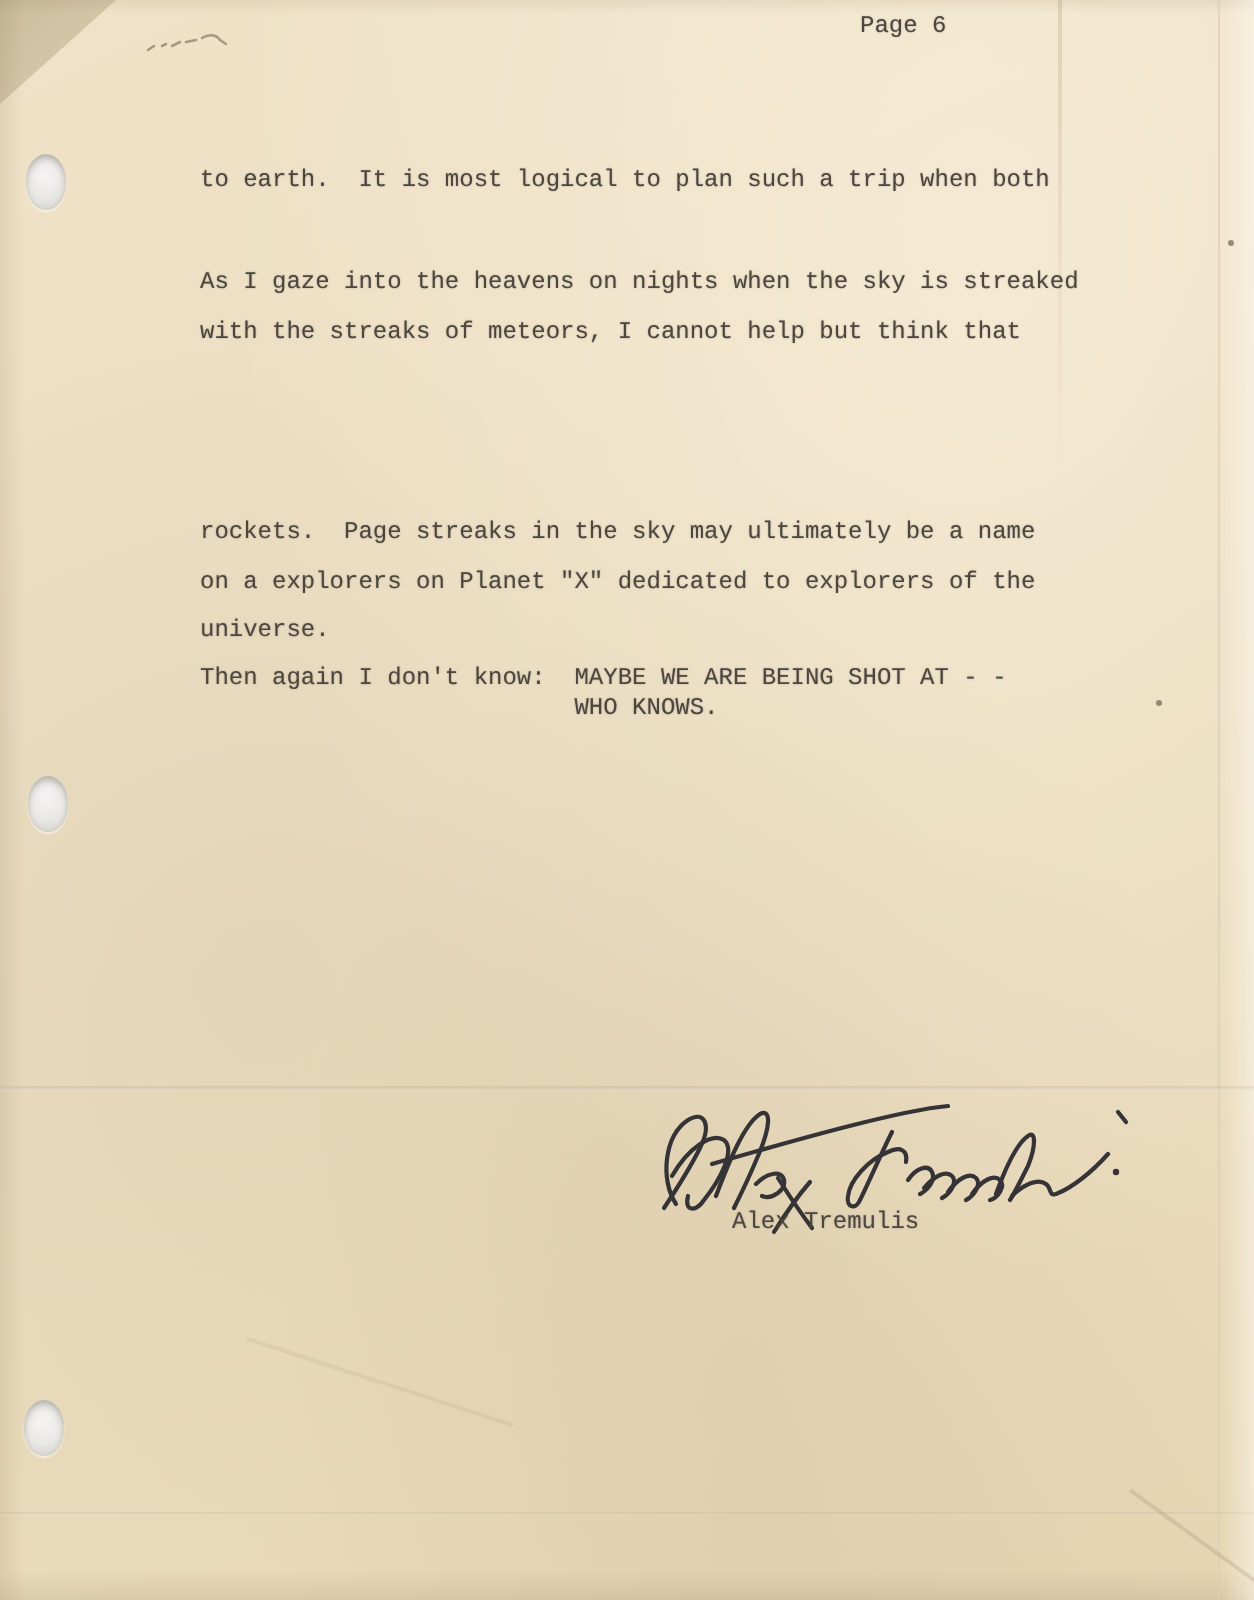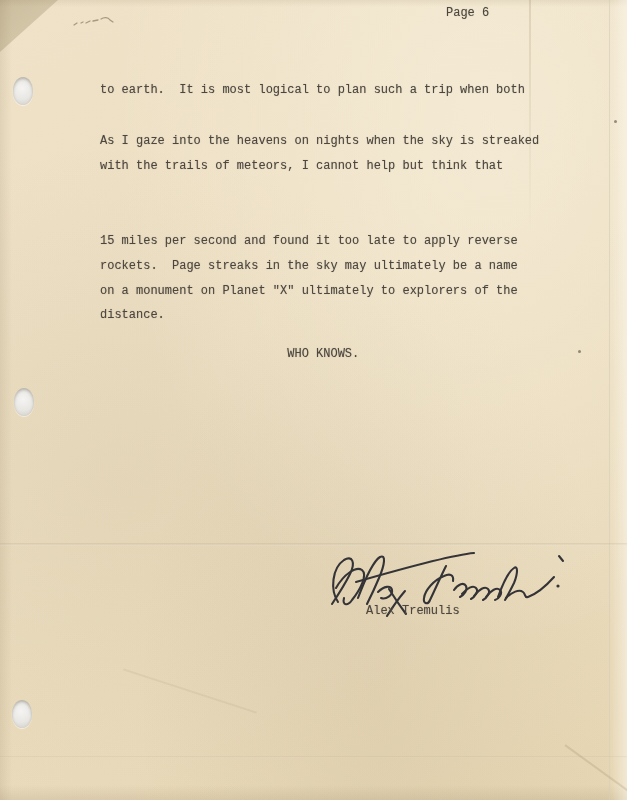--- a/index.html
+++ b/index.html
@@ -52,21 +52,21 @@
   .hole1 { left:13px; top:77px; }
   .hole2 { left:14px; top:388px; }
   .hole3 { left:12px; top:700px; }
 
   .typed {
     position:absolute; white-space:pre;
     font-size:12px; line-height:14px; color:#4c463e;
     text-shadow:0 0 1px rgba(76,70,62,.38);
   }
   .line { left:100px; }
-  .page-label { left:446px; top:6px; }
+  .page-label { left:430px; top:6px; }
   .typed-name { left:366px; top:604px; }
 
   .pencil { position:absolute; left:72px; top:13px; }
   .speck { position:absolute; width:3px; height:3px; border-radius:50%;
     background:rgba(70,62,52,.55); }
   .speck1 { left:614px; top:120px; }
   .speck2 { left:578px; top:350px; }
 
   .signature { position:absolute; left:286px; top:542px; }
 </style>
@@ -98,25 +98,25 @@
           <path d="M14,10 l4,-2"></path>
         <path d="M21,8 l5,-1"></path>
           <path d="M29,6 c3,-2 7,-2 9,1 l3,2"></path>
       </g>
     </svg>
 
     <div class="typed page-label">Page 6</div>
 
     <div class="typed line" style="top:83px">to earth.  It is most logical to plan such a trip when both</div>
     <div class="typed line" style="top:134px">As I gaze into the heavens on nights when the sky is streaked</div>
-    <div class="typed line" style="top:159px">with the trails of meteors, I cannot help but think that</div>
-    <div class="typed line" style="top:234px">15 miles per second and found it too late to apply reverse</div>
+    <div class="typed line" style="top:159px">with the streaks of meteors, I cannot help but think that</div>
     <div class="typed line" style="top:259px">rockets.  Page streaks in the sky may ultimately be a name</div>
-    <div class="typed line" style="top:284px">on a monument on Planet "X" ultimately to explorers of the</div>
-    <div class="typed line" style="top:308px">distance.</div>
+    <div class="typed line" style="top:284px">on a explorers on Planet "X" dedicated to explorers of the</div>
+    <div class="typed line" style="top:308px">universe.</div>
+    <div class="typed line" style="top:332px">Then again I don't know:  MAYBE WE ARE BEING SHOT AT - -</div>
     <div class="typed line" style="top:347px">                          WHO KNOWS.</div>
 
     <div class="speck speck1"></div>
     <div class="speck speck2"></div>
 
     <svg class="signature" width="286" height="78" viewBox="0 0 286 78">
       <g stroke="#26262c" stroke-width="2.1" fill="none" stroke-linecap="round" opacity="0.92">
         <path d="M52,60 C44,48 46,26 58,18 C66,13 70,20 64,32 C58,44 50,56 46,62"></path>
         <path d="M50,46 C58,32 70,24 76,28 C82,33 74,48 66,58 C62,64 56,64 58,56"></path>
         <path d="M72,56 C78,40 86,20 94,15 C100,12 99,22 93,36 C88,48 83,58 81,62"></path>

